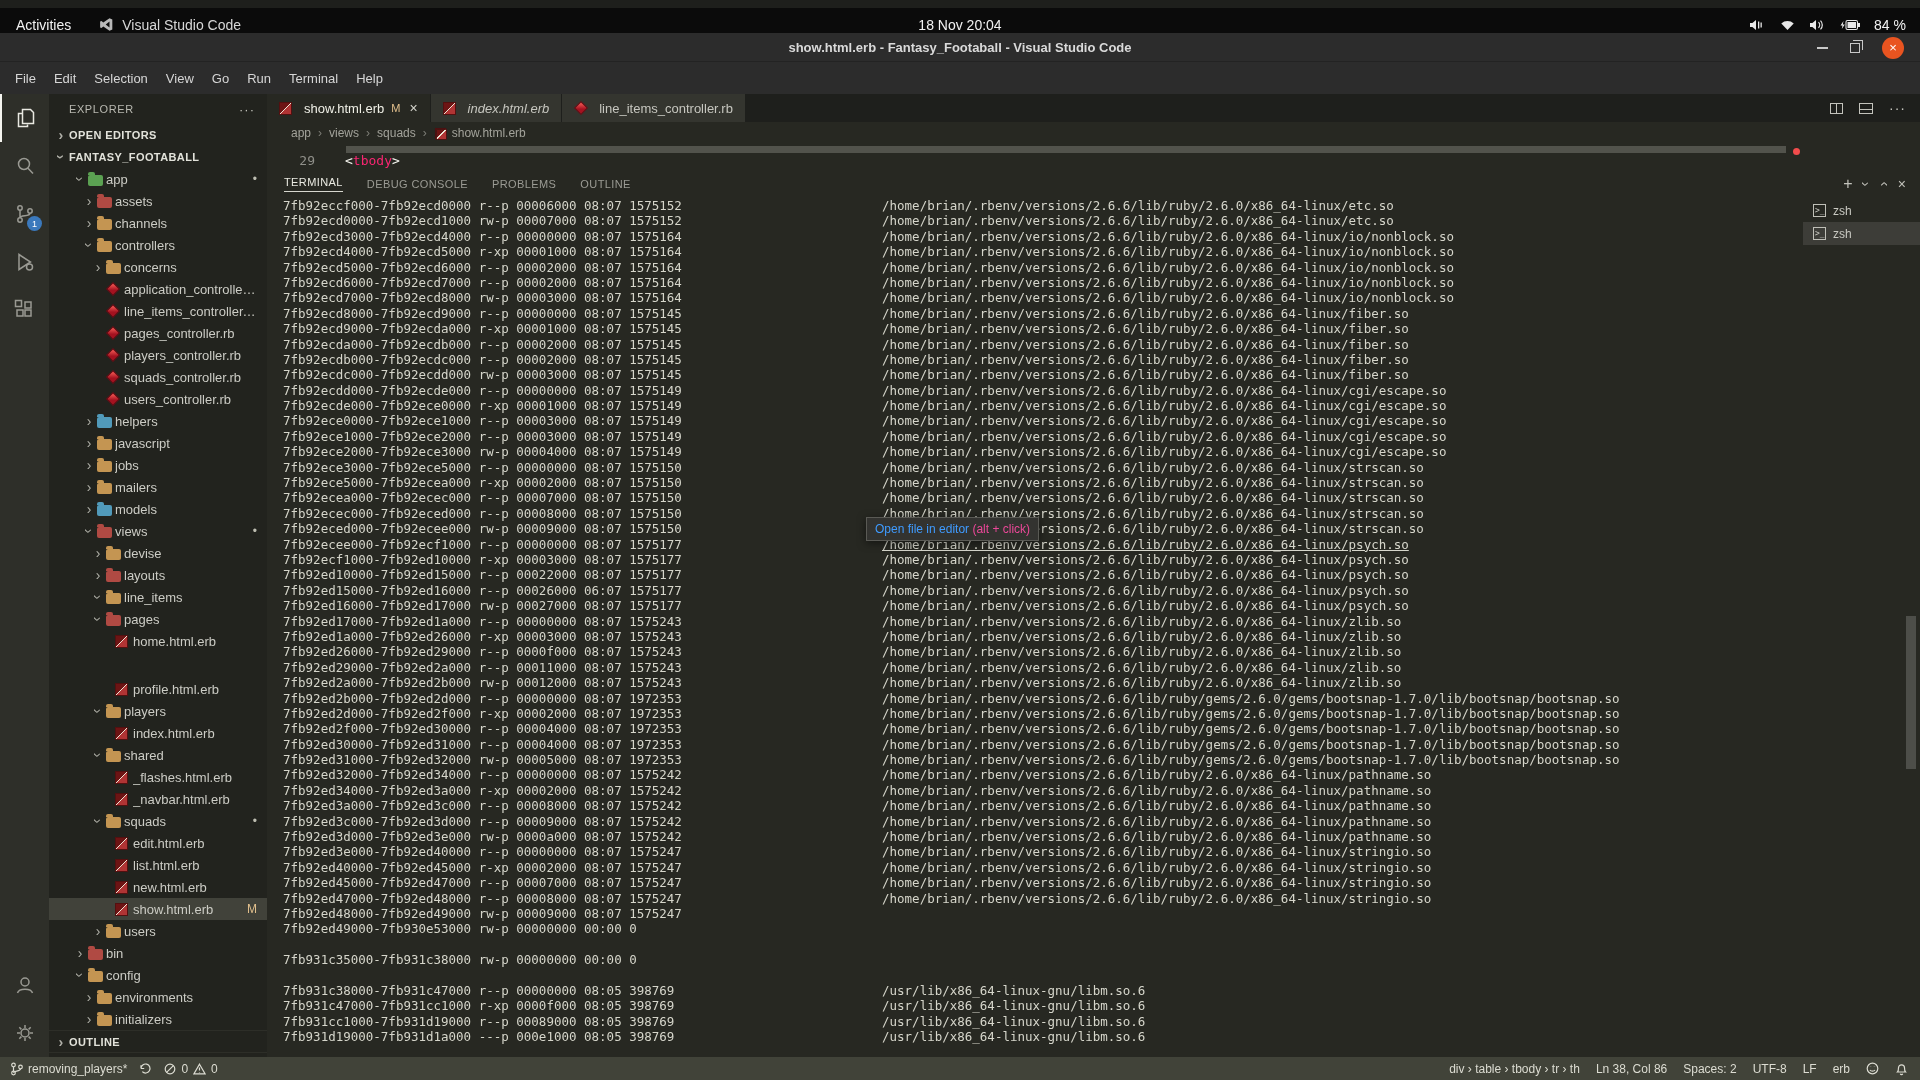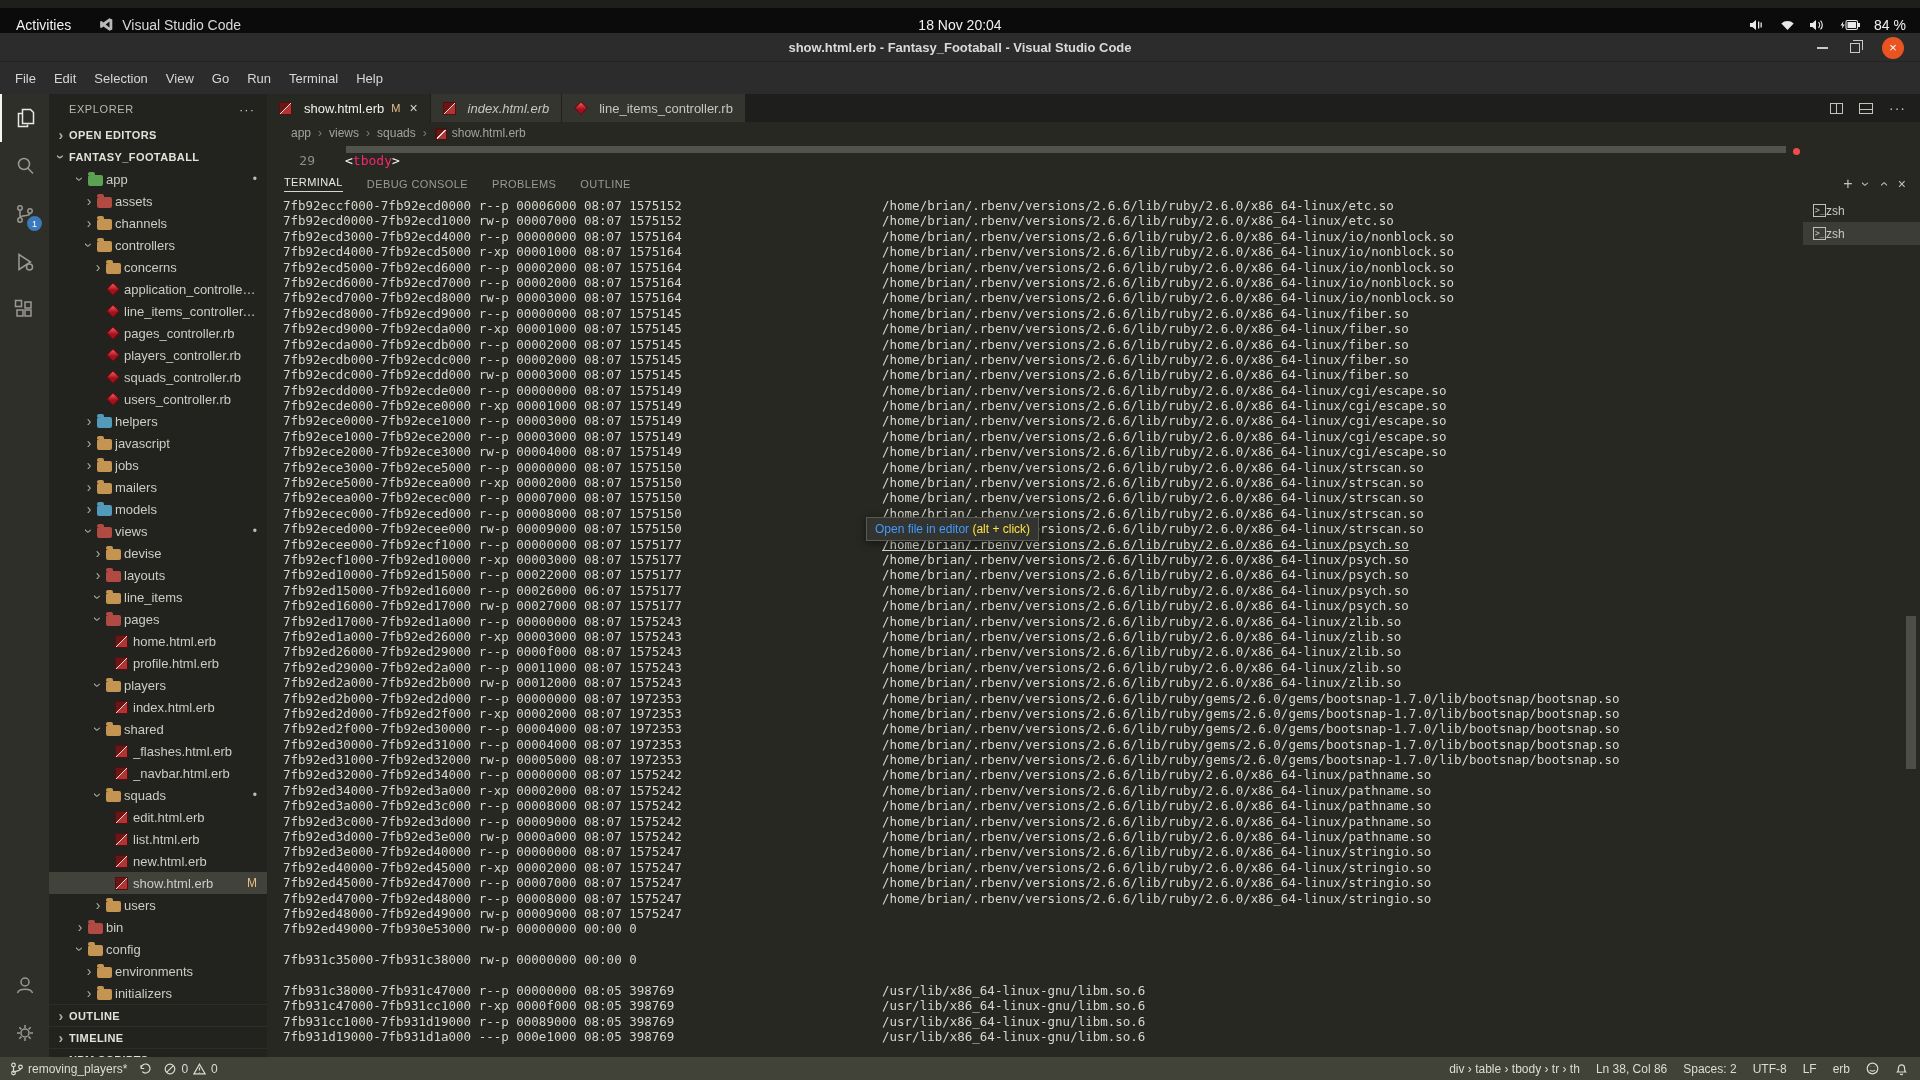--- a/index.html
+++ b/index.html
@@ -119,40 +119,40 @@
 
   .panelbody { position:absolute; top:102px; left:0; right:0; bottom:0; }
   .term { position:absolute; left:0; right:117px; top:0; bottom:0; overflow:hidden;
     font-family:"DejaVu Sans Mono",monospace; font-size:12.5px; color:#d6d6cb; padding:2px 0 0 16px; }
   .tline { position:relative; height:15.4px; line-height:15.4px; white-space:pre; }
   .tp { position:absolute; left:599px; top:0; }
   .tline.lnk .tp { text-decoration:underline; }
   .term-scroll { position:absolute; right:4px; top:420px; width:10px; height:153px; background:rgba(150,150,145,.35); }
 
   .termside { position:absolute; right:0; top:0; width:117px; bottom:0; padding-top:3px; }
-  .tsrow { height:23px; display:flex; align-items:center; padding-left:10px; font-size:12px; color:#c9c9c2; }
+  .tsrow { height:23px; display:flex; align-items:center; gap:7px; padding-left:10px; font-size:12px; color:#c9c9c2; }
   .tsrow.sel { background:rgba(255,255,255,.10); }
   .term-glyph { width:13px; height:13px; border:1px solid #bfbfb7; font-size:8px; line-height:11px;
     text-align:left; padding-left:1px; font-family:"DejaVu Sans Mono",monospace; }
   .term-glyph::before { content:">_"; }
 
   
   .statusbar { position:absolute; left:0; right:0; bottom:0; height:23px; background:#414339;
     color:#dcdcd2; font-size:12px; display:flex; align-items:center; }
   .st-left { display:flex; align-items:center; gap:12px; padding-left:10px; }
   .st-right { margin-left:auto; display:flex; align-items:center; gap:16px; padding-right:12px; }
   .st-item { display:flex; align-items:center; gap:5px; }
   .st-item svg { display:block; stroke:#dcdcd2; fill:none; stroke-width:1.2; }
 
   
   .tooltip { position:absolute; left:866px; top:517px; height:24px; background:#333330;
     border:1px solid #5a5a55; display:flex; align-items:center; padding:0 8px; font-size:12px;
     box-shadow:0 2px 8px rgba(0,0,0,.5); white-space:pre; z-index:5; }
   .tt-link { color:#3f9bff; }
-  .tt-rest { color:#fde047; }
+  .tt-rest { color:#ec4899; }
 </style>
 </head>
 <body>
 
 <div class="app">
 
   <div class="topbar">
     <div class="tb-left">
       <span>Activities</span>
       <span class="tb-app">
@@ -465,21 +465,21 @@
 
         <div class="trow" style="padding-left: 50px;">
           <span class="chev none"></span>
           <span class="ticon">
             <i style="display:block" class="erb"></i>
           </span>
           <span class="label">home.html.erb</span>
 
         </div>
 
-        <div class="trow" style="padding-left: 50px;">
+        <div class="trow" style="padding-left: 50px; margin-top: 26px;">
           <span class="chev none"></span>
           <span class="ticon">
             <i style="display:block" class="erb"></i>
           </span>
           <span class="label">profile.html.erb</span>
 
         </div>
 
         <div class="trow" style="padding-left: 41px;">
           <span class="chev open"></span>

